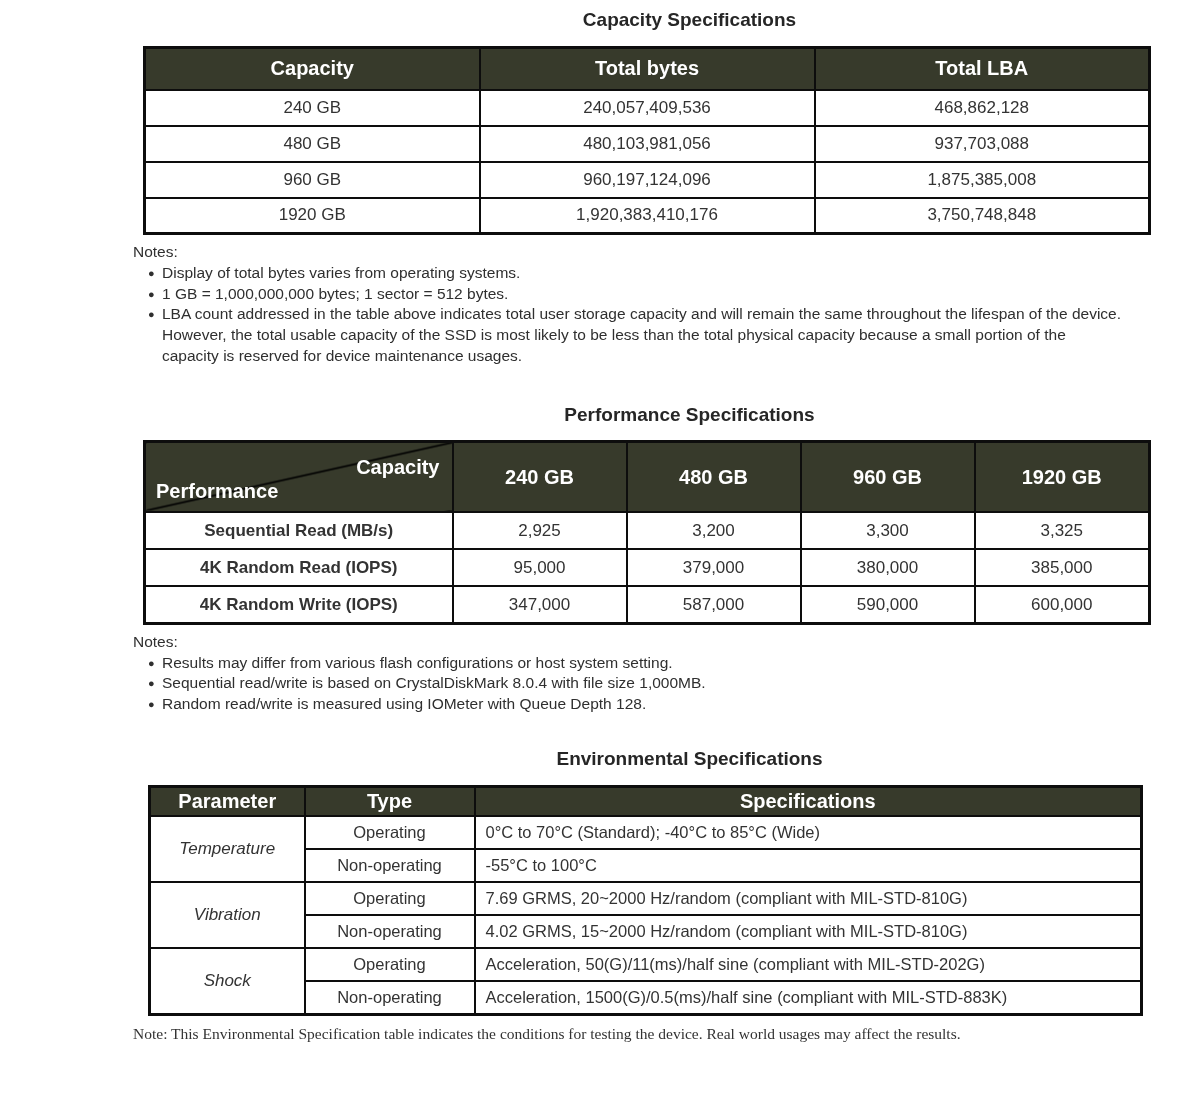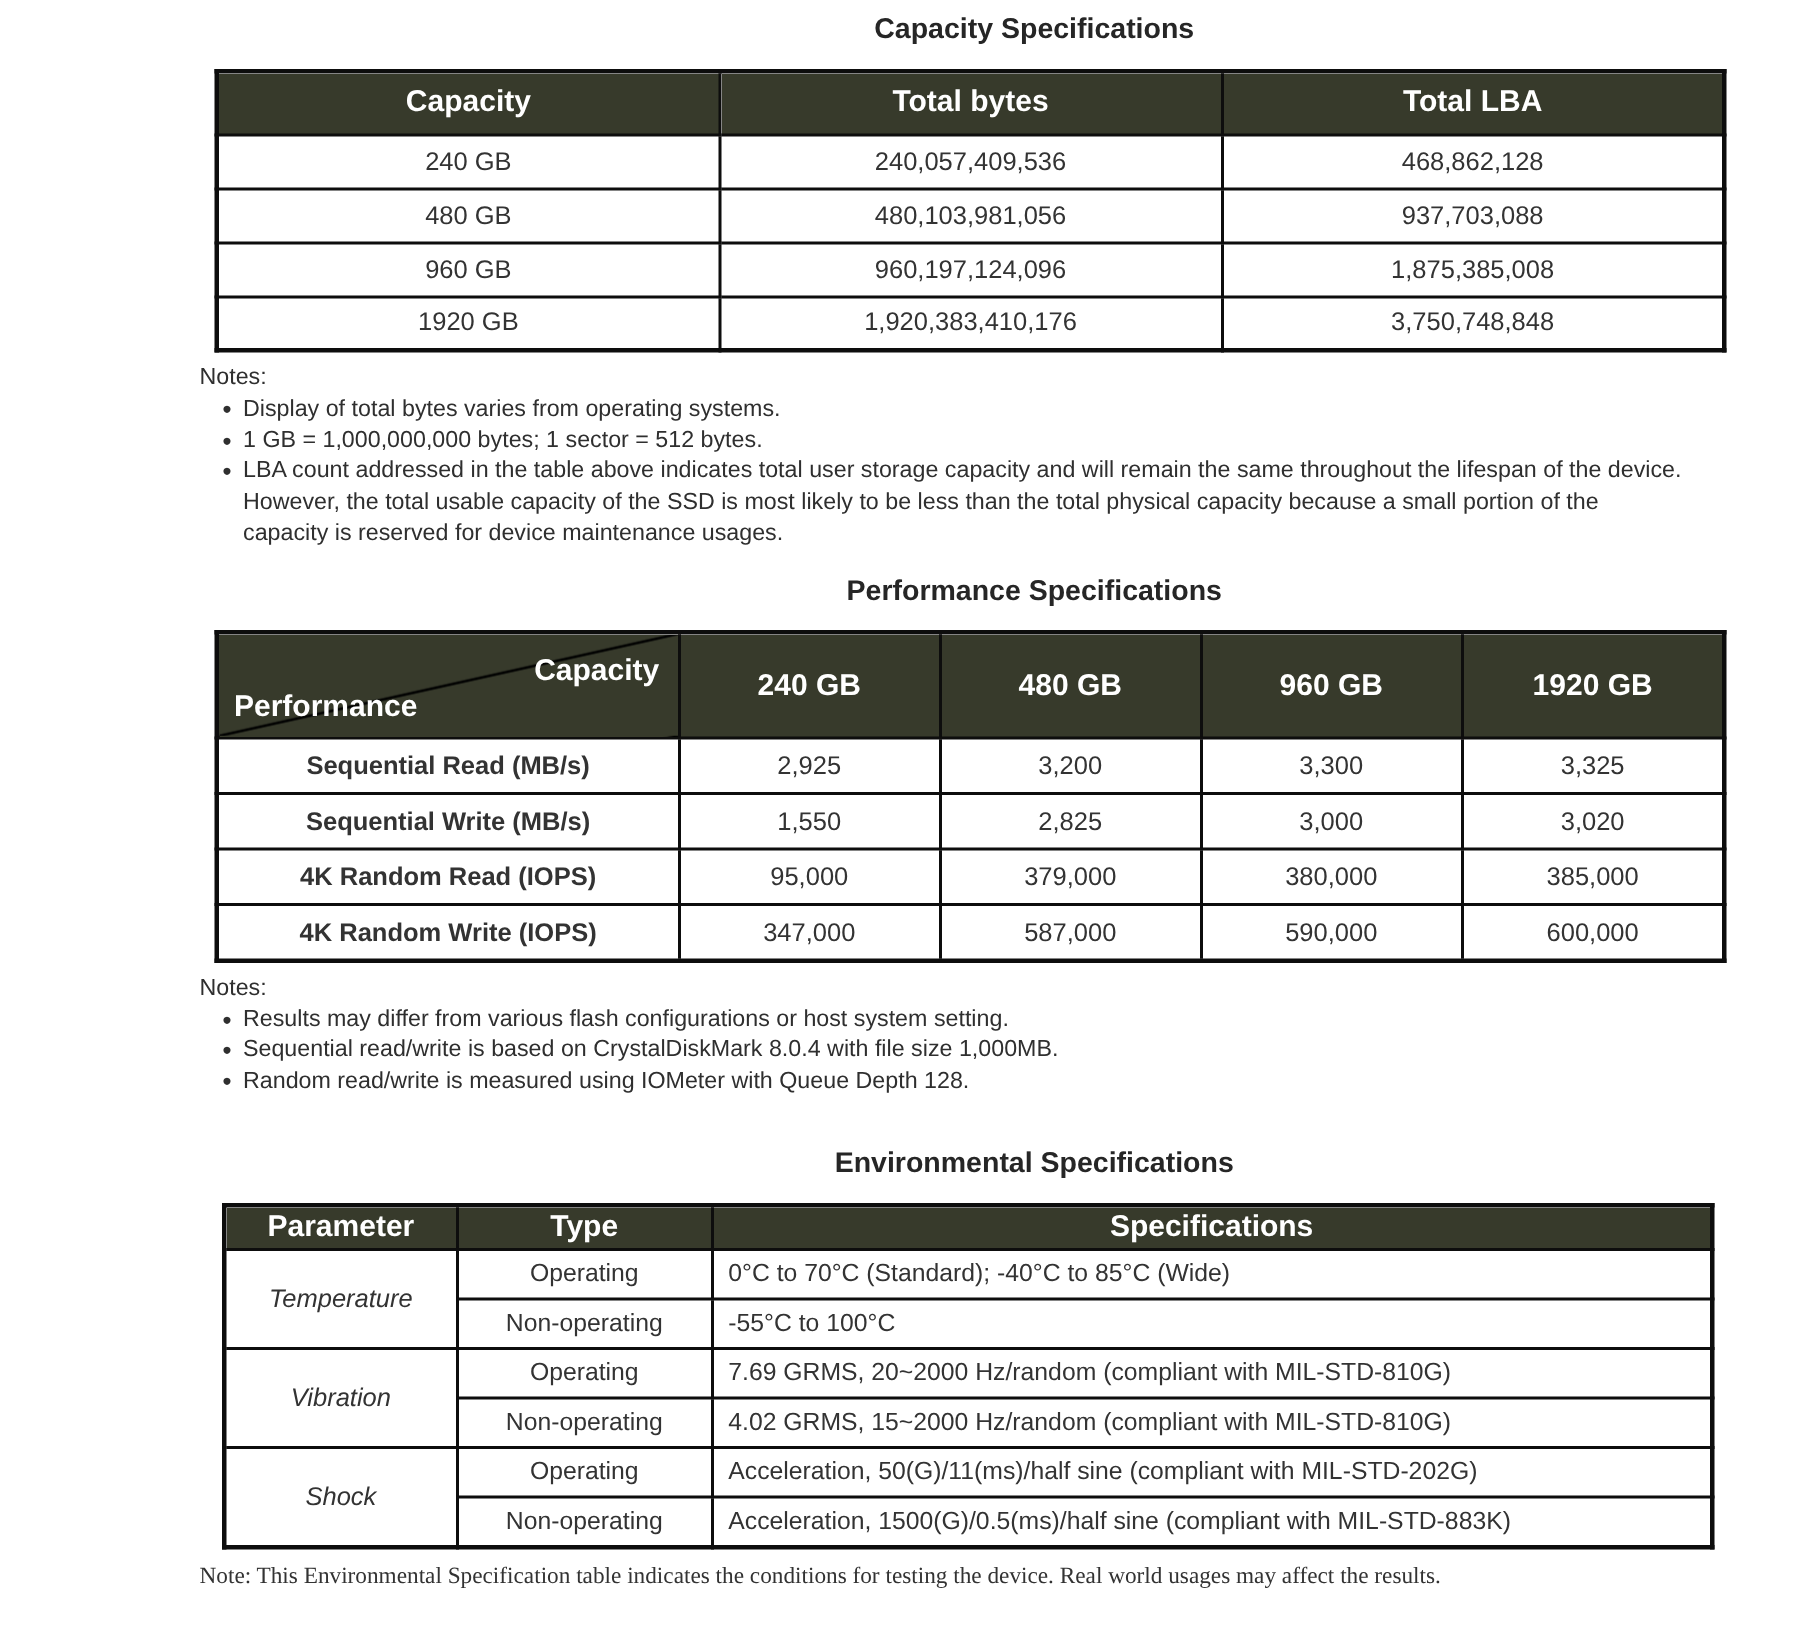--- a/index.html
+++ b/index.html
@@ -56,21 +56,21 @@
   .cap-table { width: 1005px; margin: 14px 0 0 10px; border: 3px solid var(--border); }
   .cap-table th { height: 42px; }
   .cap-table td { height: 36px; }
   
   .notes { margin-top: 7px; font-size: 15.5px; line-height: 20.8px; color: #2f2f2f; width: 990px; }
   .notes-label { white-space: nowrap; }
   .note-item { display: flex; }
   .note-bullet { flex: 0 0 29px; padding-left: 15px; font-size: 11px; line-height: 20.8px; }
   .note-text { flex: 1 1 auto; }
   
-  .perf-title { margin-top: 16px; }
+  .perf-title { margin-top: 36px; }
   .perf-table { width: 1005px; margin: 13px 0 0 10px; border: 3px solid var(--border); }
   .perf-table th { height: 71px; }
   .perf-table td { height: 37px; }
   .perf-table td.rowlabel { font-weight: bold; }
   th.corner {
     position: relative;
     padding: 0;
     background-color: var(--header-bg);
     background-image: linear-gradient(to bottom right,
       transparent calc(50% - 1.4px),
@@ -173,27 +173,20 @@
     </thead>
     <tbody>
       <tr>
         <td class="rowlabel">Sequential Read (MB/s)</td>
         <td>2,925</td>
         <td>3,200</td>
         <td>3,300</td>
         <td>3,325</td>
       </tr>
       <tr>
-        <td class="rowlabel">Sequential Write (MB/s)</td>
-        <td>1,550</td>
-        <td>2,825</td>
-        <td>3,000</td>
-        <td>3,020</td>
-      </tr>
-      <tr>
         <td class="rowlabel">4K Random Read (IOPS)</td>
         <td>95,000</td>
         <td>379,000</td>
         <td>380,000</td>
         <td>385,000</td>
       </tr>
       <tr>
         <td class="rowlabel">4K Random Write (IOPS)</td>
         <td>347,000</td>
         <td>587,000</td>

